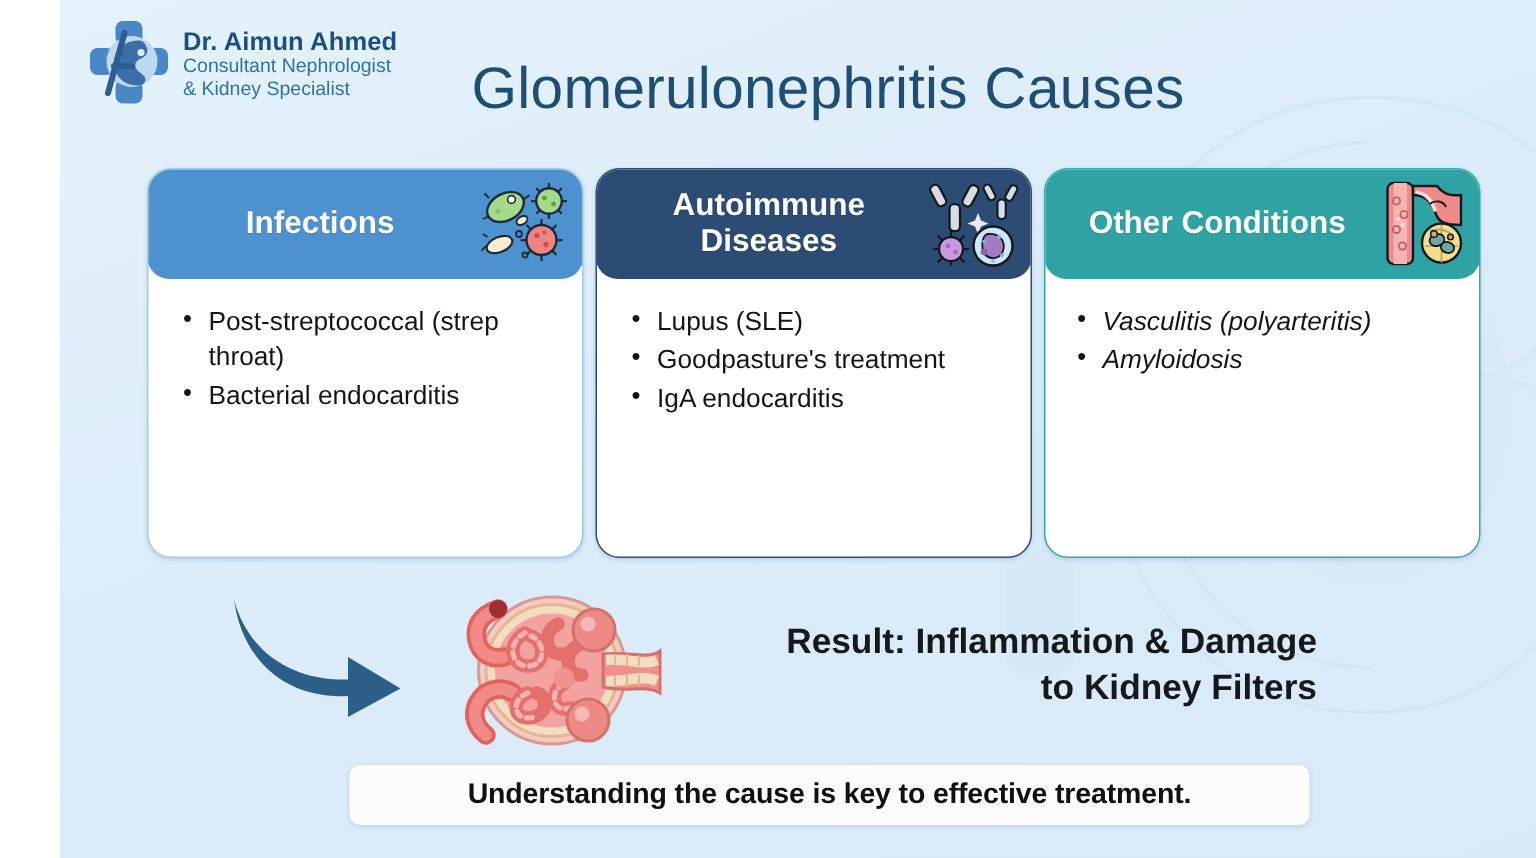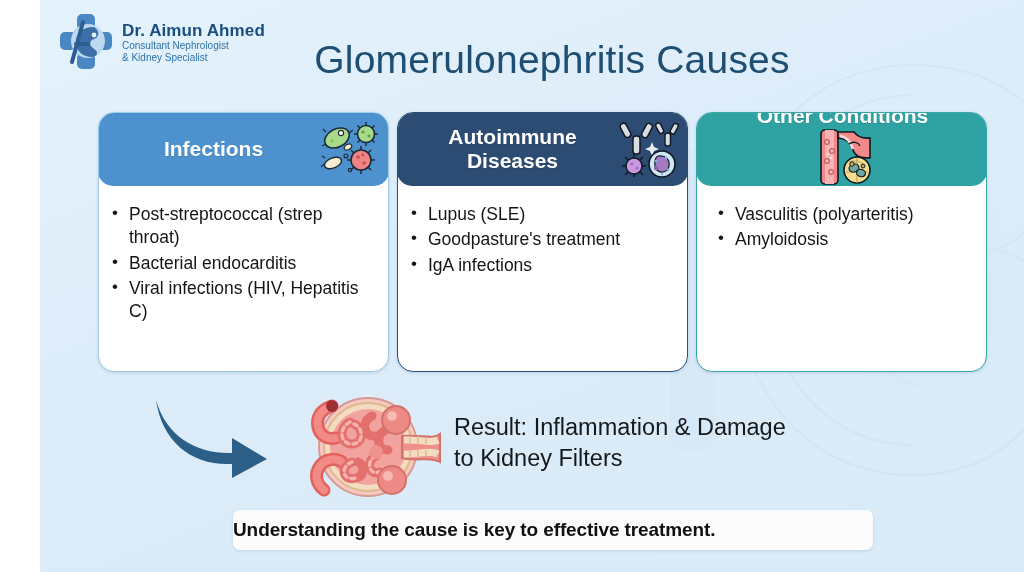--- a/index.html
+++ b/index.html
@@ -37,21 +37,21 @@
     left: 18px; top: 12px;
     display: flex; align-items: center; gap: 8px;
   }
   .logo-mark { width: 56px; height: 60px; flex: 0 0 auto; }
   .logo-text { line-height: 1.12; }
   .logo-name {
     font-size: 17px; font-weight: bold; color: #1b4f82;
     letter-spacing: .1px; white-space: nowrap;
   }
   .logo-sub {
-    font-size: 10px; color: #2e72a8; white-space: nowrap;
+    font-size: 13px; color: #2e72a8; white-space: nowrap;
   }
 
   
   .page-title {
     position: absolute;
     left: 0; right: 0; top: 38px;
     text-align: center;
     font-size: 39px;
     font-weight: normal;
     color: #1f4e73;
@@ -84,88 +84,88 @@
     border-radius: 15px;
     margin: -1px;
     display: flex;
     align-items: center;
     justify-content: flex-end;
     padding: 0 8px 0 12px;
     position: relative;
   }
   .head-blue  { background: #4d92cf; }
   .head-navy  { background: #2c4c73; }
-  .head-teal  { background: #2fa3a3; flex-direction: column; }
+  .head-teal  { background: #2fa3a3; }
 
   .card-head-title {
     flex: 1 1 auto;
     text-align: center;
     color: #ffffff;
     font-size: 21px;
     font-weight: bold;
     line-height: 1.12;
     padding-right: 2px;
     text-shadow: 0 1px 1px rgba(0,0,0,.12);
   }
   .head-icon { width: 62px; height: 58px; flex: 0 0 auto; }
 
   .card-body {
-    padding: 18px 14px 16px 10px;
+    padding: 18px 14px 16px 20px;
     flex: 1 1 auto;
   }
   .card-body ul { list-style: none; }
   .card-body li {
     position: relative;
     font-size: 17.5px;
     color: #151515;
     line-height: 1.33;
     padding-left: 20px;
     margin-bottom: 2px;
   }
   .card-body li::before {
     content: "\2022";
     position: absolute; left: 3px; top: -1px;
     font-size: 17px;
     color: #151515;
   }
-  .card-3 .card-body { padding-left: 18px; }
+  .card-3 .card-body { padding-left: 18px; font-style: italic; }
 
   
   .result-row {
     position: absolute;
     left: 0; top: 392px;
     width: 1024px; height: 110px;
   }
   .big-arrow {
     position: absolute; left: 112px; top: 4px;
     width: 118px; height: 82px;
   }
   .glomerulus {
     position: absolute; left: 240px; top: 0px;
     width: 170px; height: 110px;
   }
   .result-text {
     position: absolute;
     left: 414px; top: 20px;
     width: 424px;
-    text-align: left;
+    text-align: right;
     font-size: 23.5px;
-    font-weight: normal;
+    font-weight: bold;
     color: #16191c;
     line-height: 1.3;
   }
 
   
   .footer-banner {
     position: absolute;
     left: 193px; top: 510px;
     width: 640px; height: 40px;
     background: #fcfcfc;
     border-radius: 7px;
-    display: flex; align-items: center; 
+    display: flex; align-items: center; justify-content: center;
     box-shadow: 0 1px 3px rgba(40,90,130,.15);
   }
   .footer-text {
     font-size: 19px;
     font-weight: bold;
     color: #101010;
     letter-spacing: -.1px;
   }
 </style>
 </head>
@@ -275,21 +275,20 @@
 
           <ellipse cx="29" cy="27" rx="4" ry="2.6" transform="rotate(-30 29 27)" fill="#f6edd2" stroke="#1b2b3a" stroke-width="1.2"></ellipse>
           <circle cx="27" cy="36" r="2" fill="none" stroke="#1b2b3a" stroke-width="1.2"></circle>
           <circle cx="31" cy="50" r="1.7" fill="none" stroke="#1b2b3a" stroke-width="1.2"></circle>
         </svg>
       </div>
       <div class="card-body">
         <ul>
           <li>Post-streptococcal (strep throat)</li>
           <li>Bacterial endocarditis</li>
-          <li>Viral infections (HIV, Hepatitis C)</li>
         </ul>
       </div>
     </div>
 
     <div class="card card-2">
       <div class="card-head head-navy">
         <div class="card-head-title">Autoimmune Diseases</div>
         <svg class="head-icon" viewBox="0 0 62 58">
 
           <g fill="#d8dde2" stroke="#111821" stroke-width="1.5">
@@ -332,21 +331,21 @@
               <circle cx="38" cy="41" r="1.2"></circle>
                 <circle cx="44" cy="54" r="1.2"></circle>
             </g>
           </g>
         </svg>
       </div>
       <div class="card-body">
         <ul>
           <li>Lupus (SLE)</li>
           <li>Goodpasture's treatment</li>
-          <li>IgA infections</li>
+          <li>IgA endocarditis</li>
         </ul>
       </div>
     </div>
 
     <div class="card card-3">
       <div class="card-head head-teal">
         <div class="card-head-title">Other Conditions</div>
         <svg class="head-icon" viewBox="0 0 62 58">
 
           <g>

